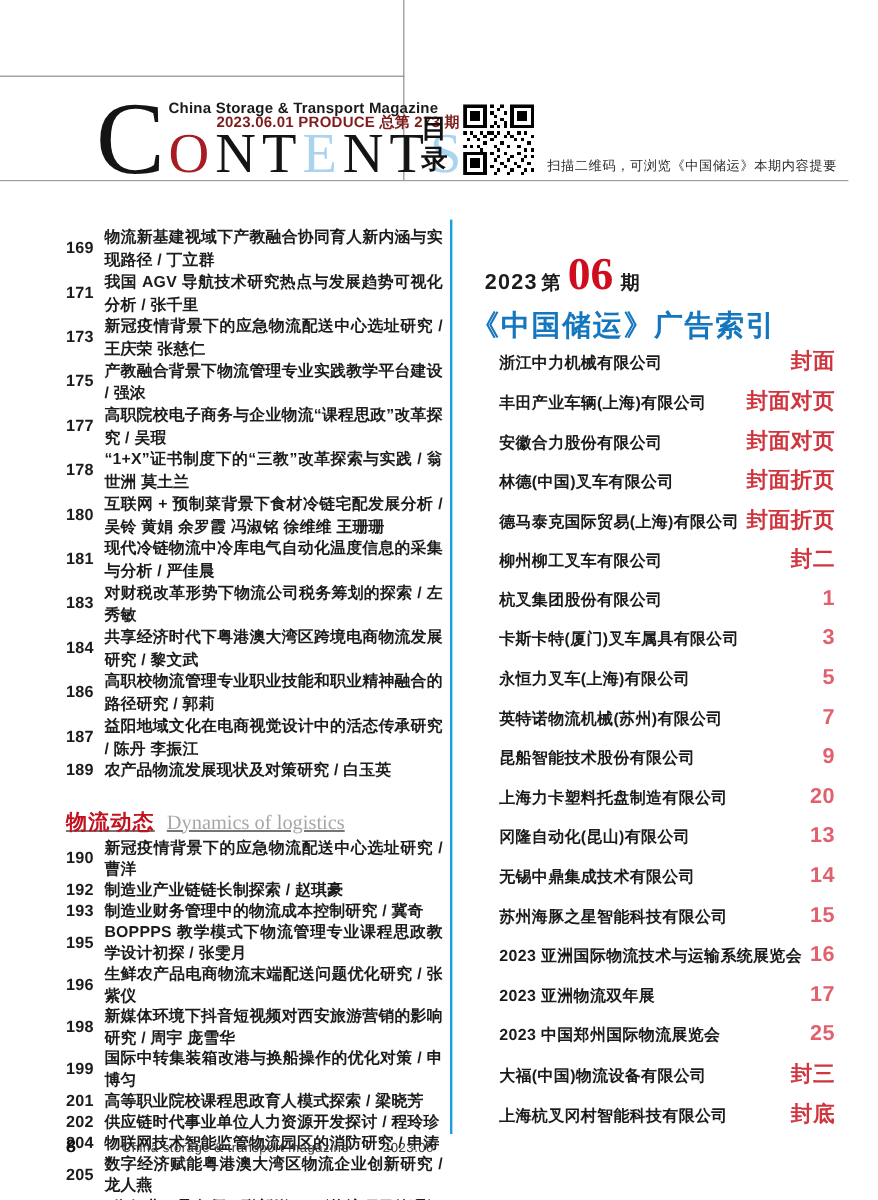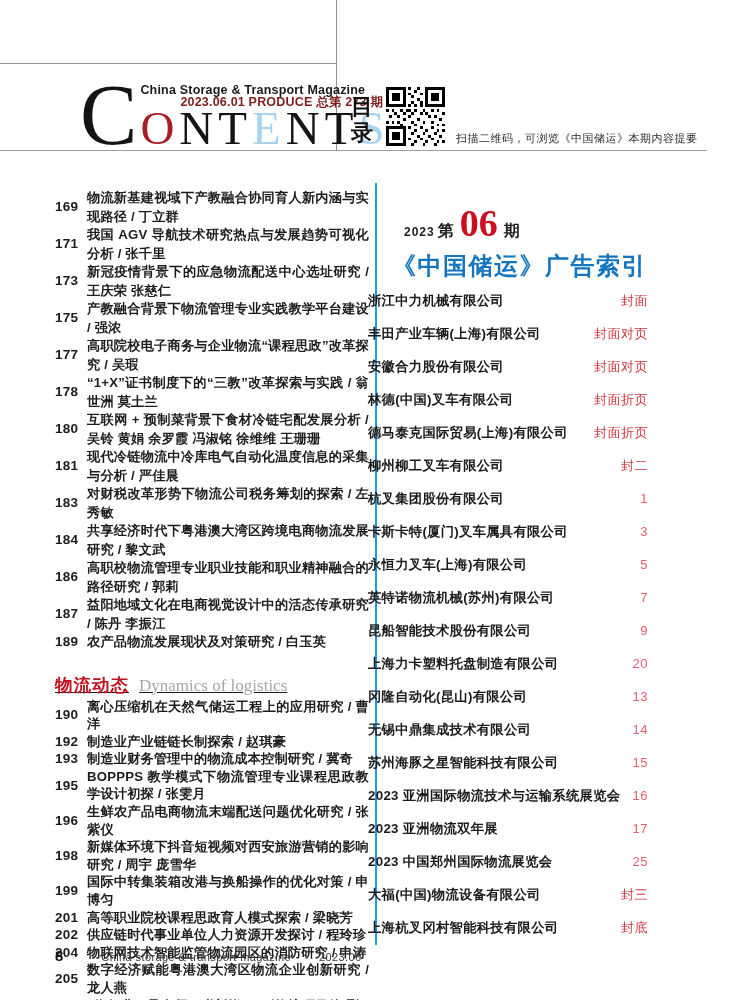--- a/index.html
+++ b/index.html
@@ -36,29 +36,29 @@
   .section-en{font-family:"Liberation Serif","DejaVu Serif",serif;font-size:17px;color:#a6a7a9;}
   .articles-bottom{margin-top:3px;}
   .articles-bottom .art{line-height:17.6px;}
 
   
   .col-divider{position:absolute;left:375px;top:183px;width:2px;height:762px;background:#1b9de8;}
 
   
   .right-head{position:absolute;left:392px;top:192px;width:300px;}
   .issue-line{display:flex;align-items:baseline;padding-left:12px;}
-  .issue-year{font-size:12px;font-weight:700;letter-spacing:1px;margin-top:33px;}
+  .issue-year{font-size:18px;font-weight:700;letter-spacing:1px;margin-top:33px;}
   .issue-prefix,.issue-suffix{font-size:16px;font-weight:700;margin:0 3px;}
   .issue-no{font-family:"Liberation Serif","DejaVu Serif",serif;font-size:38px;font-weight:800;line-height:26px;color:#ce0e1e;margin:0 3px;text-align:center;}
   .ad-title{margin-top:8px;font-size:24px;font-weight:800;letter-spacing:1.5px;color:#1476be;white-space:nowrap;}
 
-  .ads{position:absolute;left:368px;top:284px;width:280px;display:grid;grid-auto-rows:33px;align-items:center;}
+  .ads{position:absolute;left:416px;top:284px;width:280px;display:grid;grid-auto-rows:33px;align-items:center;}
   .ad-row{display:flex;justify-content:space-between;align-items:baseline;}
   .ad-name{font-size:13.3px;font-weight:600;letter-spacing:.3px;color:#1a1a1a;}
-  .ad-page{font-size:13px;font-weight:400;color:#d0353f;letter-spacing:.5px;text-align:right;}
+  .ad-page{font-size:18px;font-weight:700;color:#d0353f;letter-spacing:.5px;text-align:right;}
   .ad-page.pg-num{color:#e0606d;}
 
   
   .footer{position:absolute;left:55px;top:947px;display:flex;align-items:baseline;}
   .footer-page{font-size:15px;font-weight:700;color:#111;}
   .footer-mag{margin-left:38px;font-size:11px;letter-spacing:.4px;color:#3a3a3a;}
   .footer-issue{margin-left:28px;font-size:11px;letter-spacing:.4px;color:#3a3a3a;}
 </style>
 </head>
 <body>
@@ -161,21 +161,21 @@
     <span class="tx">农产品物流发展现状及对策研究 / 白玉英</span>
   </div>
 </div>
     <div class="section-head">
       <span class="section-zh">物流动态</span>
       <span class="section-en">Dynamics of logistics</span>
     </div>
     <div class="articles-bottom">
   <div class="art">
     <span class="pg">190</span>
-    <span class="tx">离心压缩机在天然气储运工程上的应用研究 / 曹洋</span>
+    <span class="tx">新冠疫情背景下的应急物流配送中心选址研究 / 曹洋</span>
   </div>
 
   <div class="art">
     <span class="pg">192</span>
     <span class="tx">制造业产业链链长制探索 / 赵琪豪</span>
   </div>
 
   <div class="art">
     <span class="pg">193</span>
     <span class="tx">制造业财务管理中的物流成本控制研究 / 冀奇</span>

